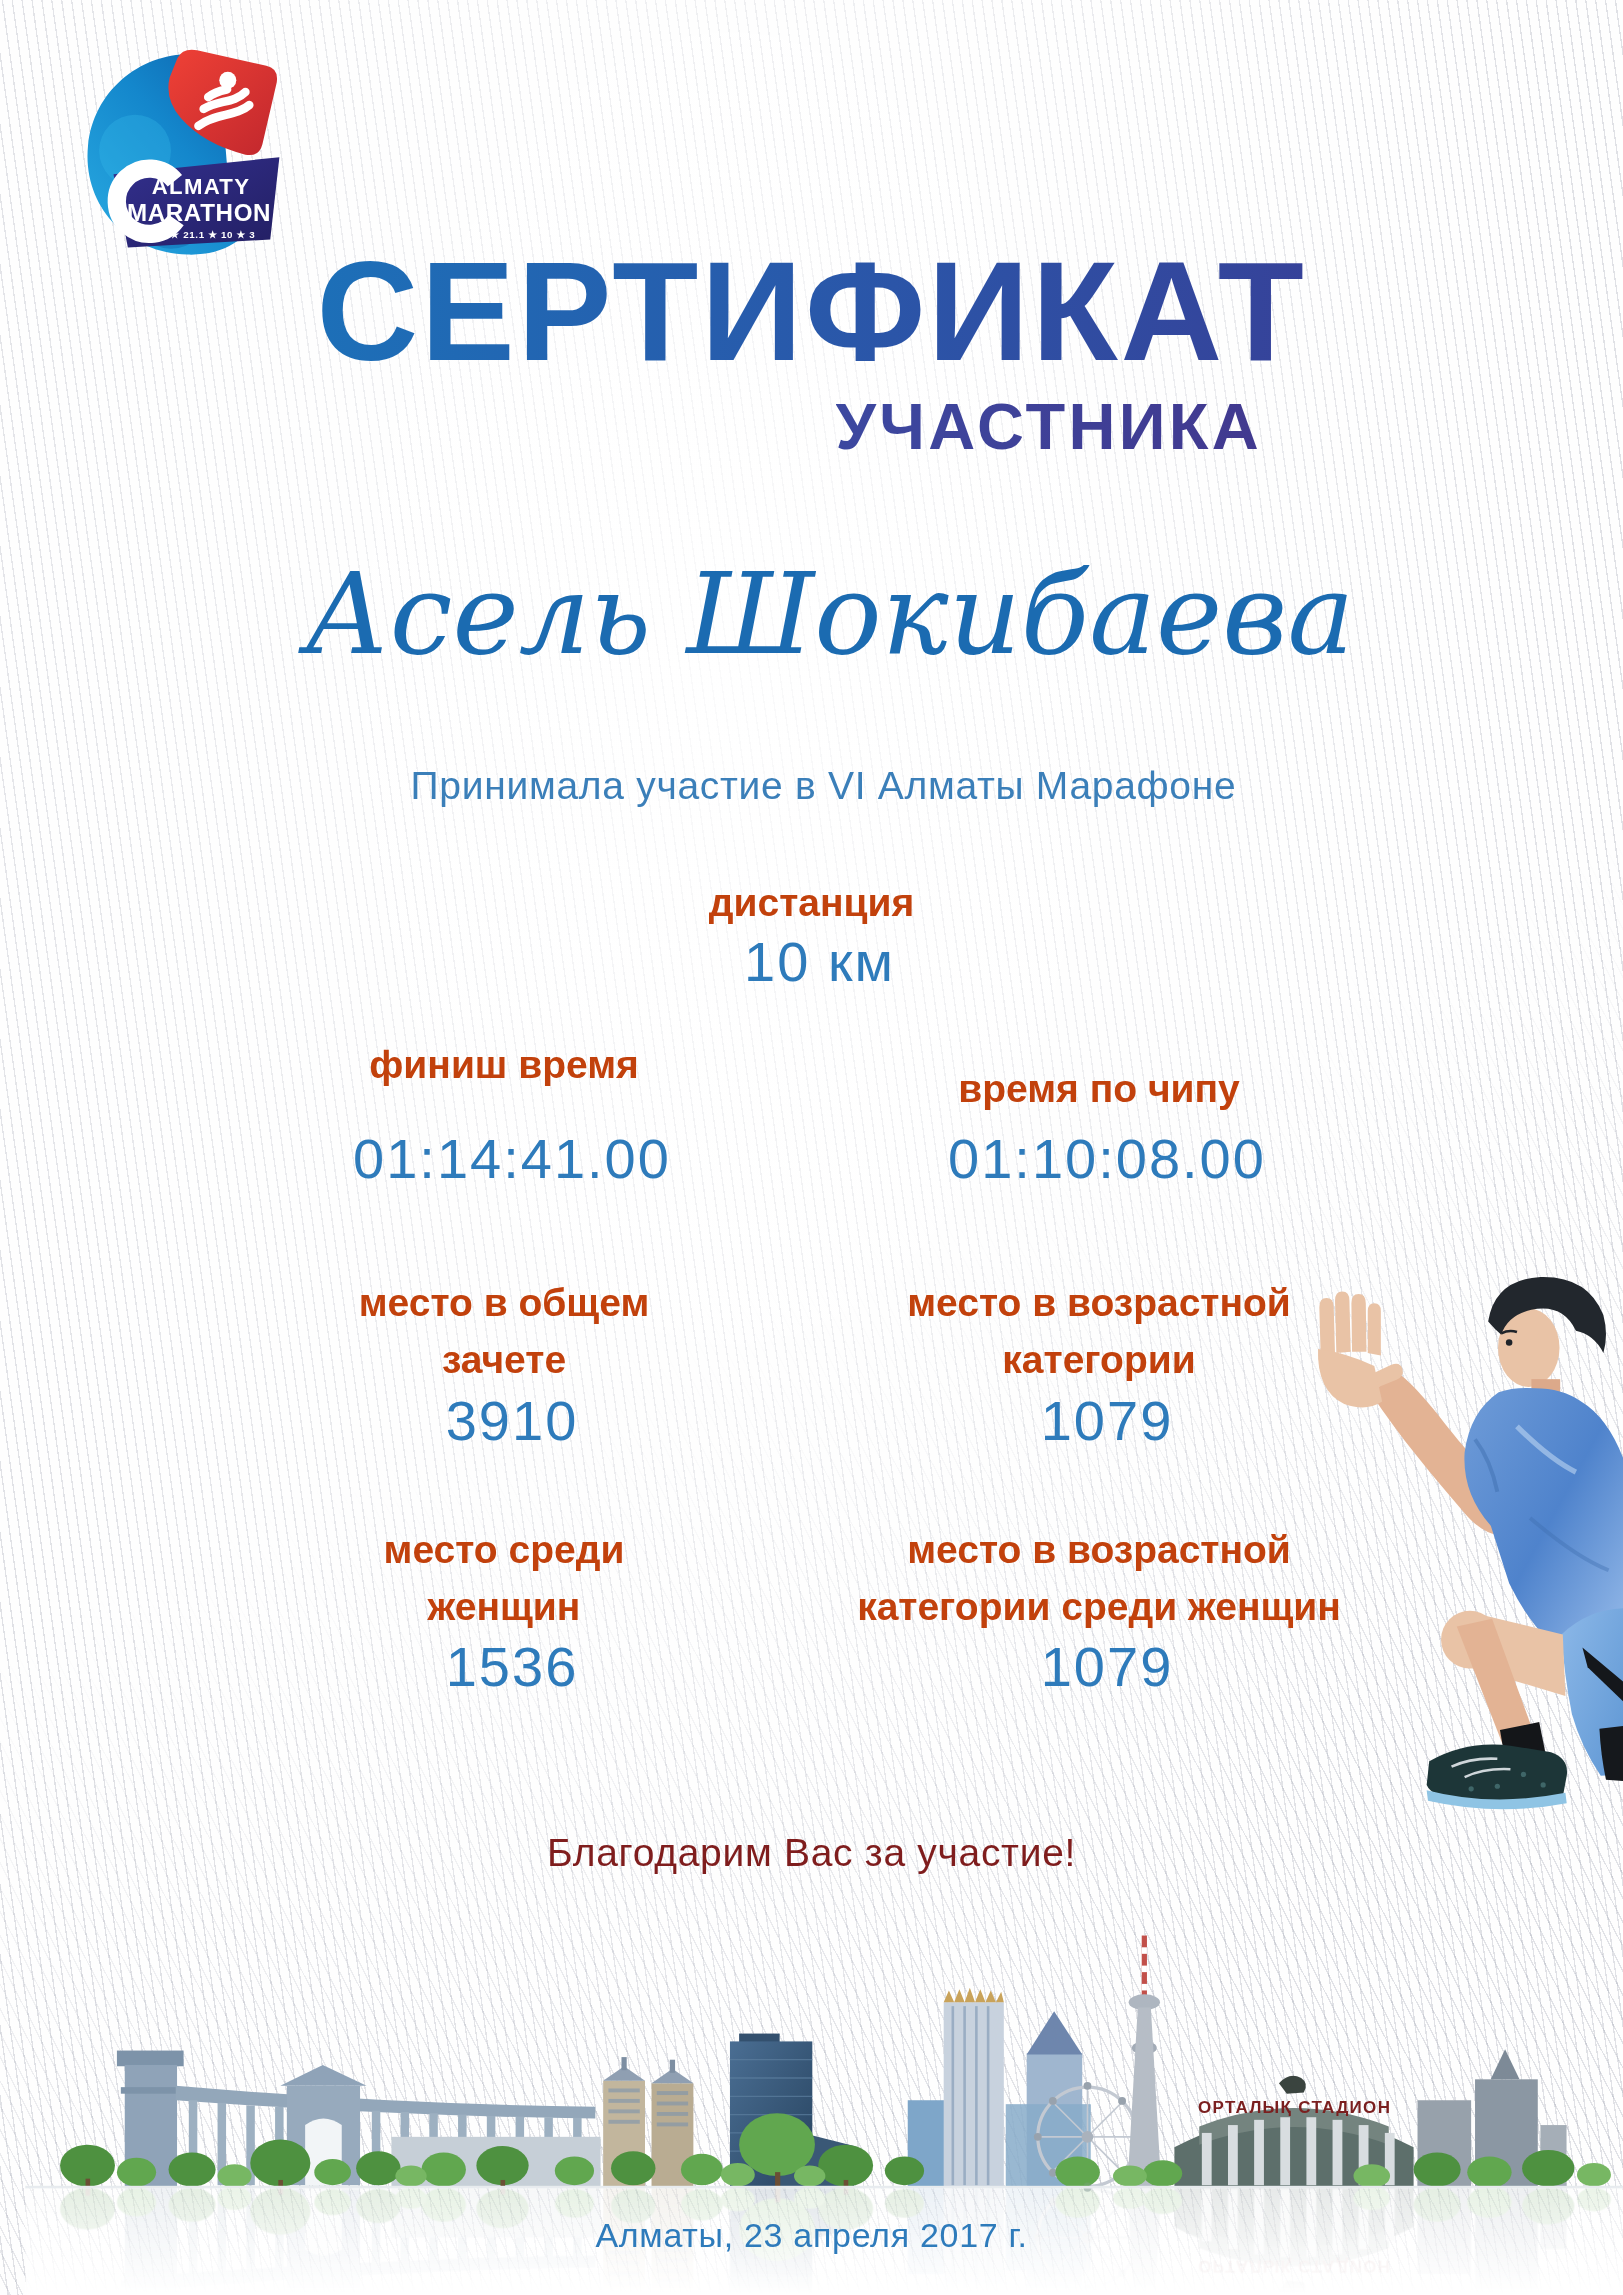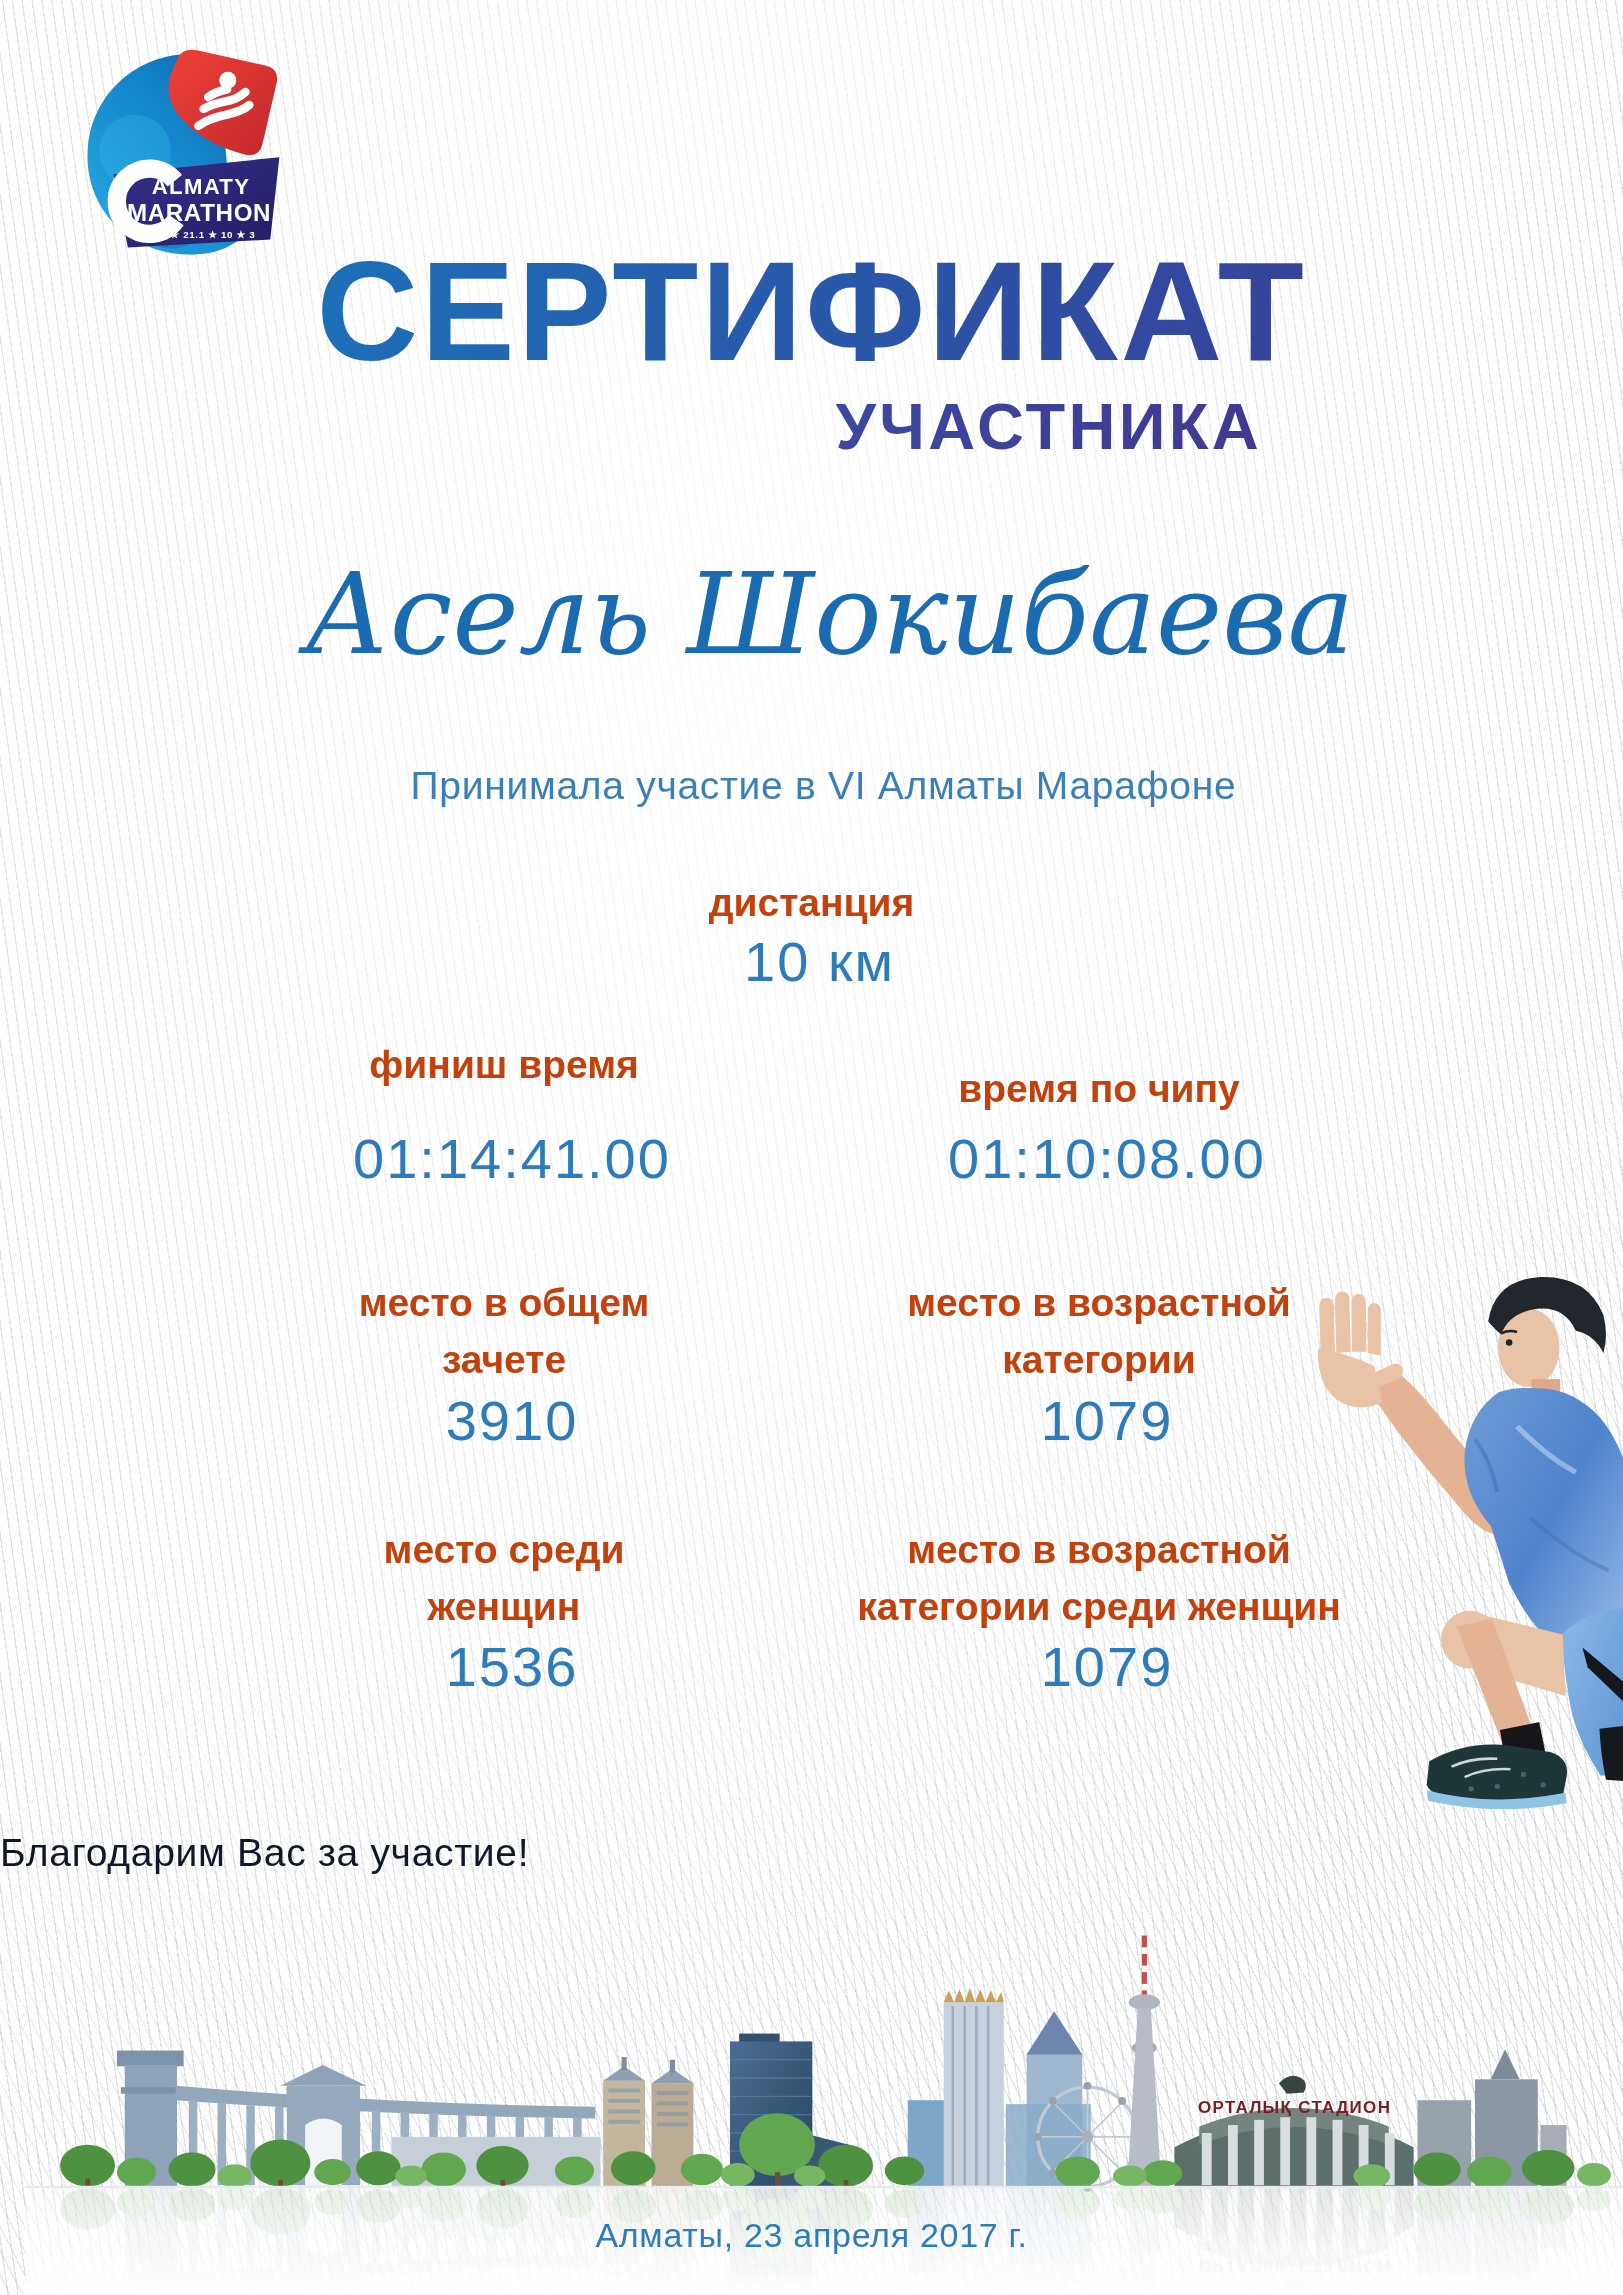--- a/index.html
+++ b/index.html
@@ -35,22 +35,22 @@
   .participation { top:764px; left:0; width:1623px; text-align:center;
     font-size:39px; font-weight:400; color:#3b7fb9; letter-spacing:0.7px;padding-left:24px; }
 
   .lbl { font-weight:bold; font-size:39px; color:#c2410c; line-height:1.45; white-space:pre-line; text-align:center; }
   .val { font-weight:400; font-size:56px; color:#2e7bbb; letter-spacing:2px; text-align:center;padding-left:16px; }
 
   .center-col { left:0; width:1623px; }
   .col-left  { left:177px;  width:654px; }
   .col-right { left:772px; width:654px; }
 
-  .thanks { top:1831px; left:0; width:1623px; 
-    font-size:39px; color:#0f172a; letter-spacing:0.7px; }
+  .thanks { top:1831px; left:0; width:1623px; text-align:center;
+    font-size:39px; color:#7f1d1d; letter-spacing:0.7px; }
   .place-date { top:2216px; left:0; width:1623px; text-align:center;
     font-size:34px; color:#2e7bbb; letter-spacing:0.7px; z-index:6; }
 
   .logo-box { top:46px; left:73px; width:209px; height:216px; }
   .runner-box { top:1243px; left:1301px; width:322px; height:576px; z-index:1; }
   .skyline-box { top:1929px; left:0; width:1532px; height:366px; z-index:2;margin-left:25px; }
 
   svg text { font-family:"Liberation Sans", sans-serif; }
 </style>
 </head>

